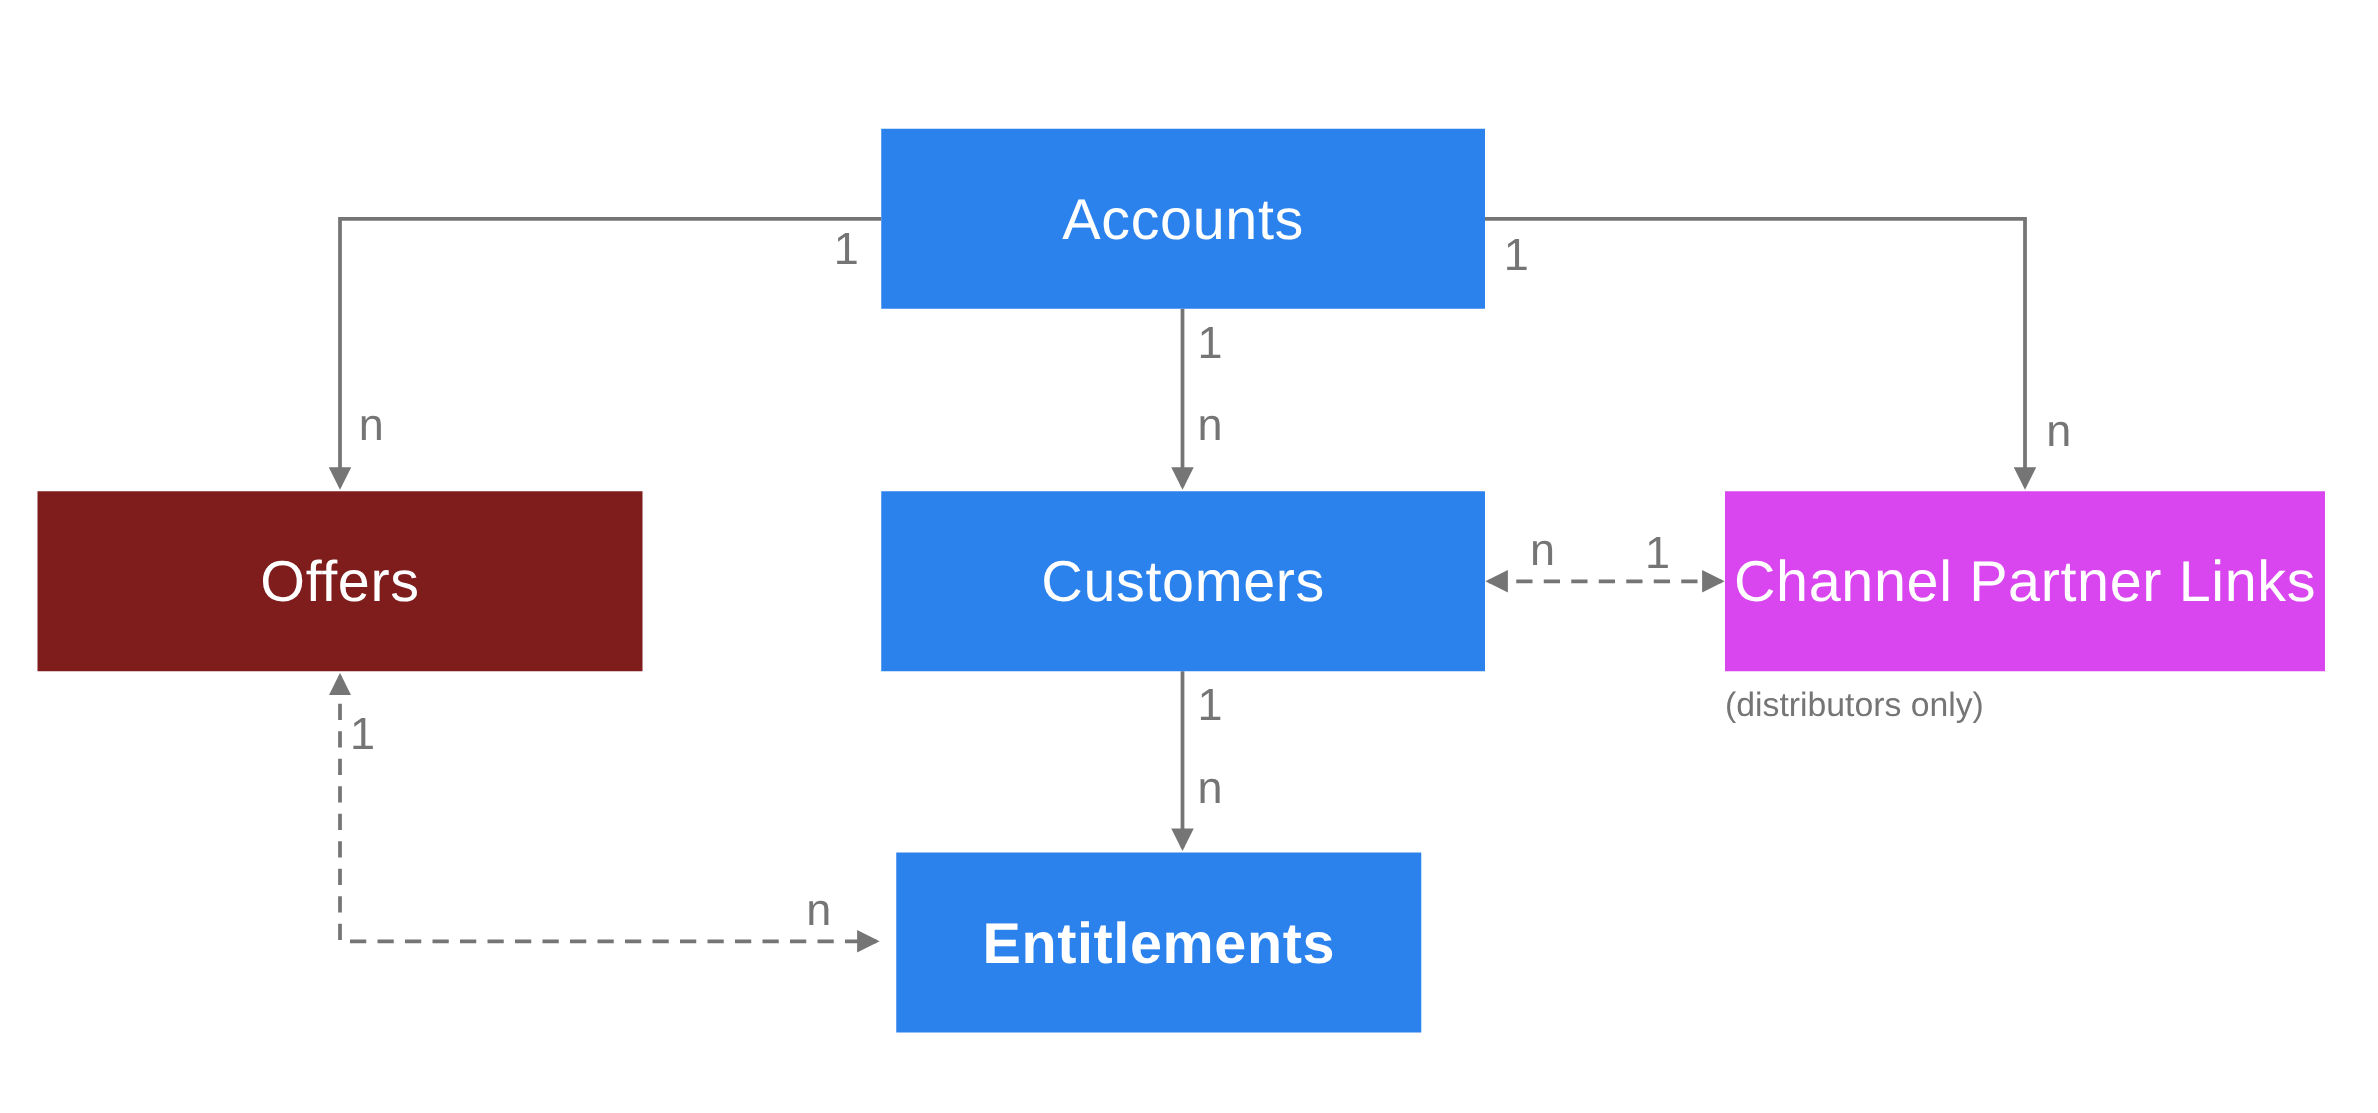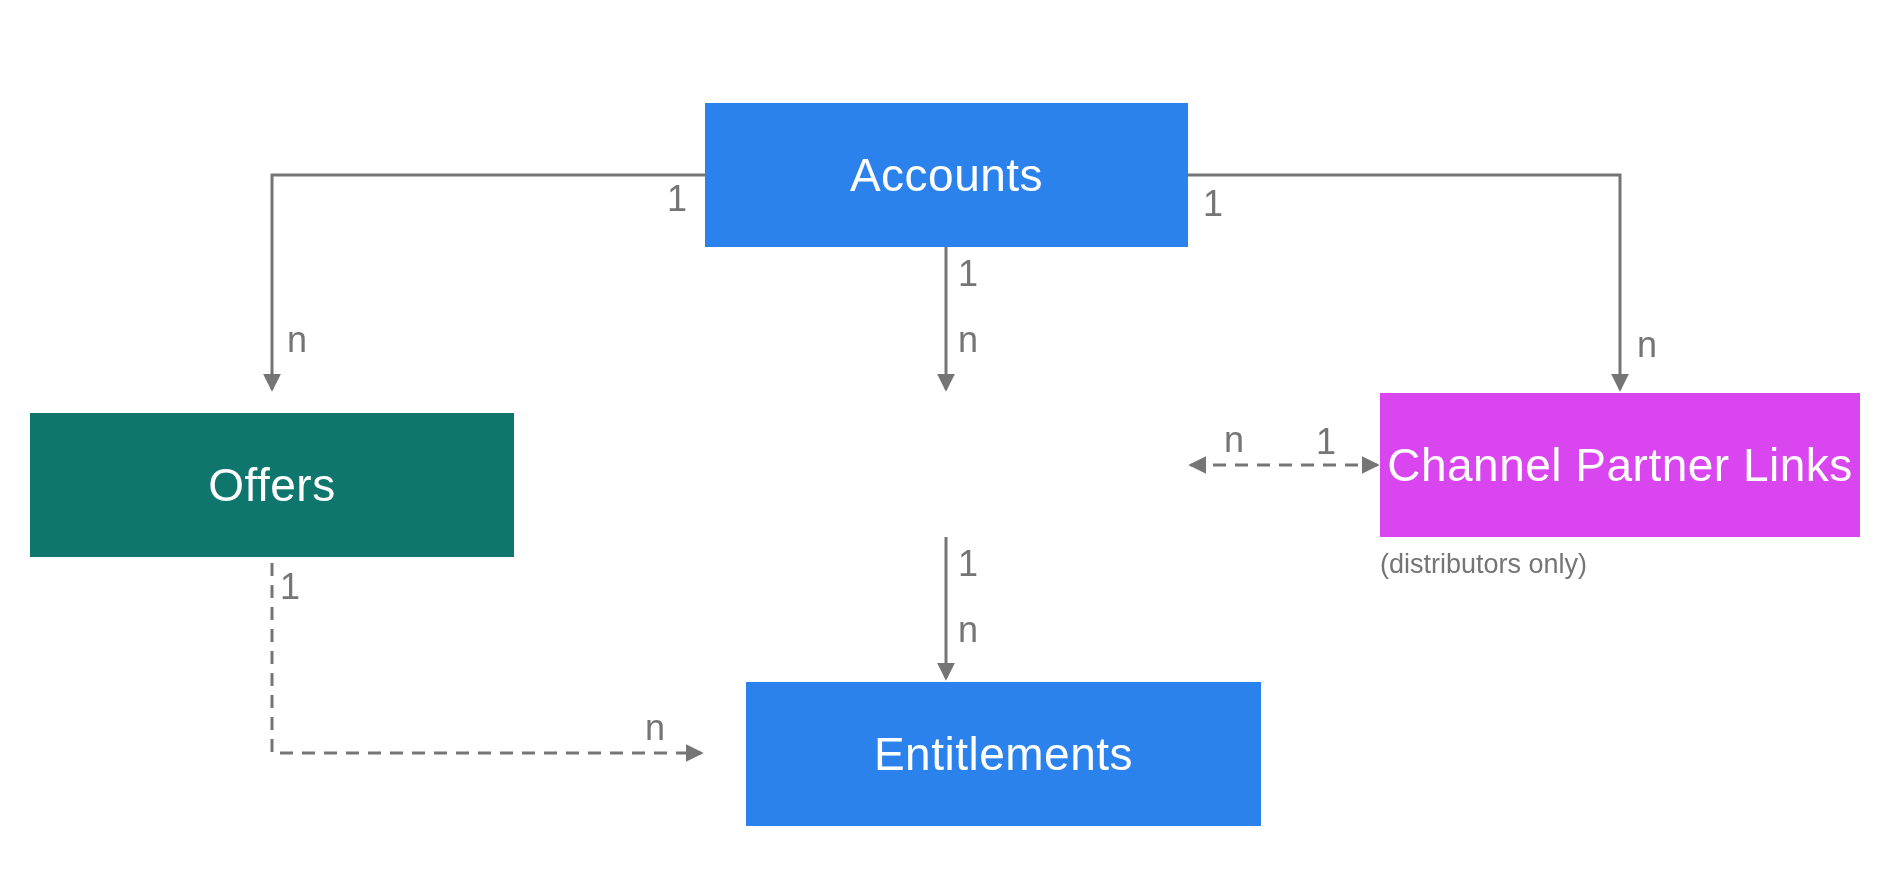--- a/index.html
+++ b/index.html
@@ -21,28 +21,28 @@
     display: flex;
     align-items: center;
     justify-content: center;
     color: #ffffff;
     font-size: 46px;
     font-weight: 400;
     letter-spacing: 0.5px;
     text-align: center;
   }
   .entity.blue   { background: #2B82EC; }
-  .entity.green  { background: #0f766e; margin-top: 20px; }
+  .entity.green  { background: #7f1d1d; }
   .entity.orange { background: #d946ef; }
 
   .e-accounts     { left: 705px;  top: 103px; width: 483px; height: 144px; }
   .e-offers       { left: 30px;   top: 393px; width: 484px; height: 144px; }
   .e-customers    { left: 705px;  top: 393px; width: 483px; height: 144px; }
   .e-cpl          { left: 1380px; top: 393px; width: 480px; height: 144px; }
-  .e-entitlements { left: 746px;  top: 682px; width: 515px; height: 144px; }
+  .e-entitlements { left: 717px;  top: 682px; width: 420px; height: 144px; font-weight: bold; }
 
   .card-label {
     position: absolute;
     color: #757575;
     font-size: 36px;
     line-height: 1;
     white-space: nowrap;
   }
   .lbl-left-1   { left: 607px;  top: 181px; width: 80px; text-align: right; }
   .lbl-left-n   { left: 287px;  top: 322px; }
@@ -91,20 +91,23 @@
   </svg>
 
   <div class="entity blue e-accounts">
     <span>Accounts</span>
   </div>
 
   <div class="entity green e-offers">
     <span>Offers</span>
   </div>
 
+  <div class="entity blue e-customers">
+    <span>Customers</span>
+  </div>
 
   <div class="entity orange e-cpl">
     <span>Channel Partner Links</span>
   </div>
 
   <div class="entity blue e-entitlements">
     <span>Entitlements</span>
   </div>
 
   <div class="note">(distributors only)</div>

